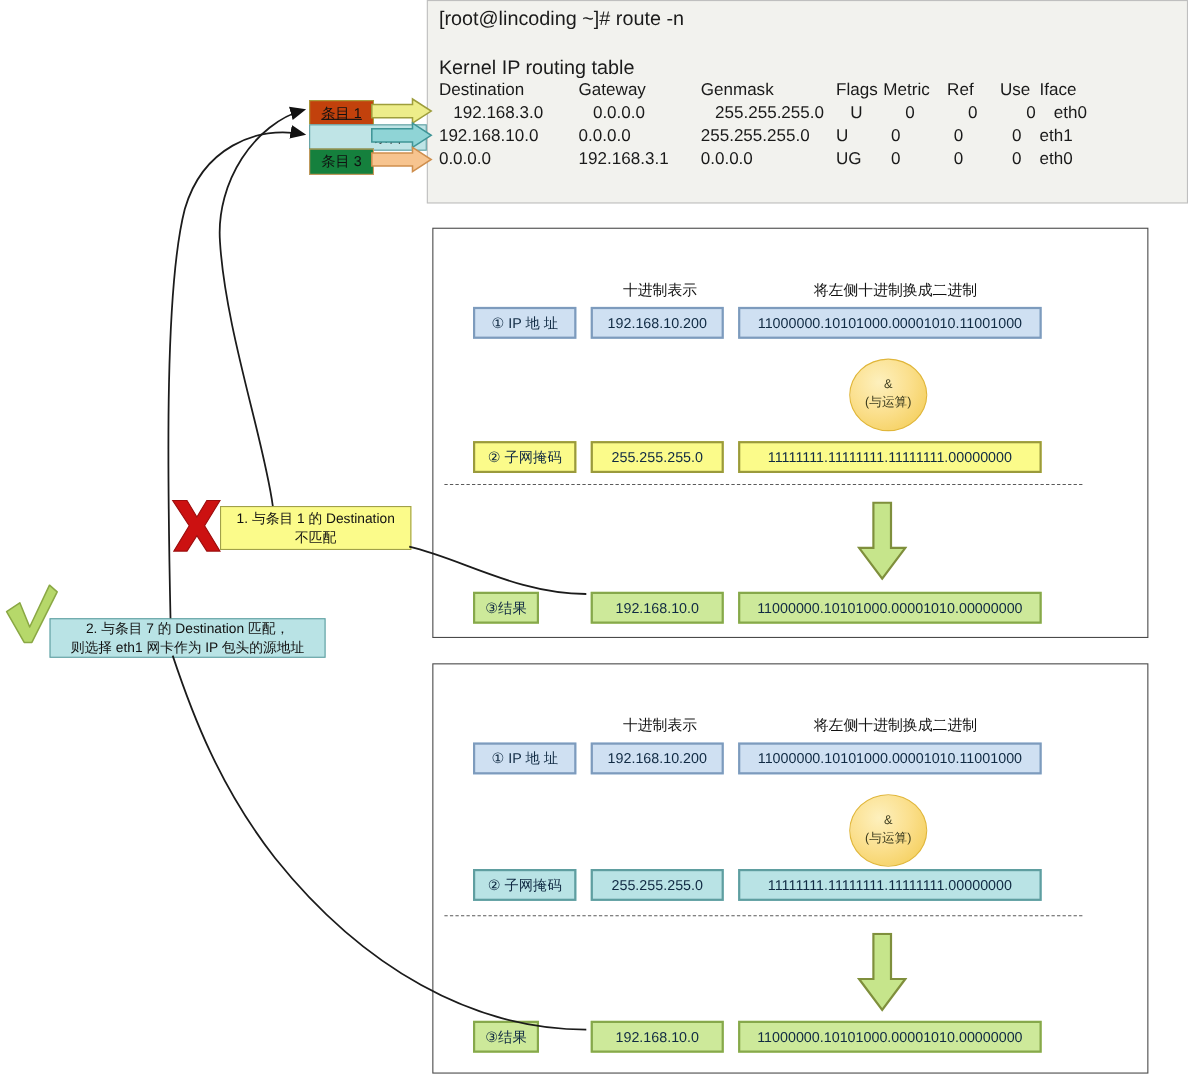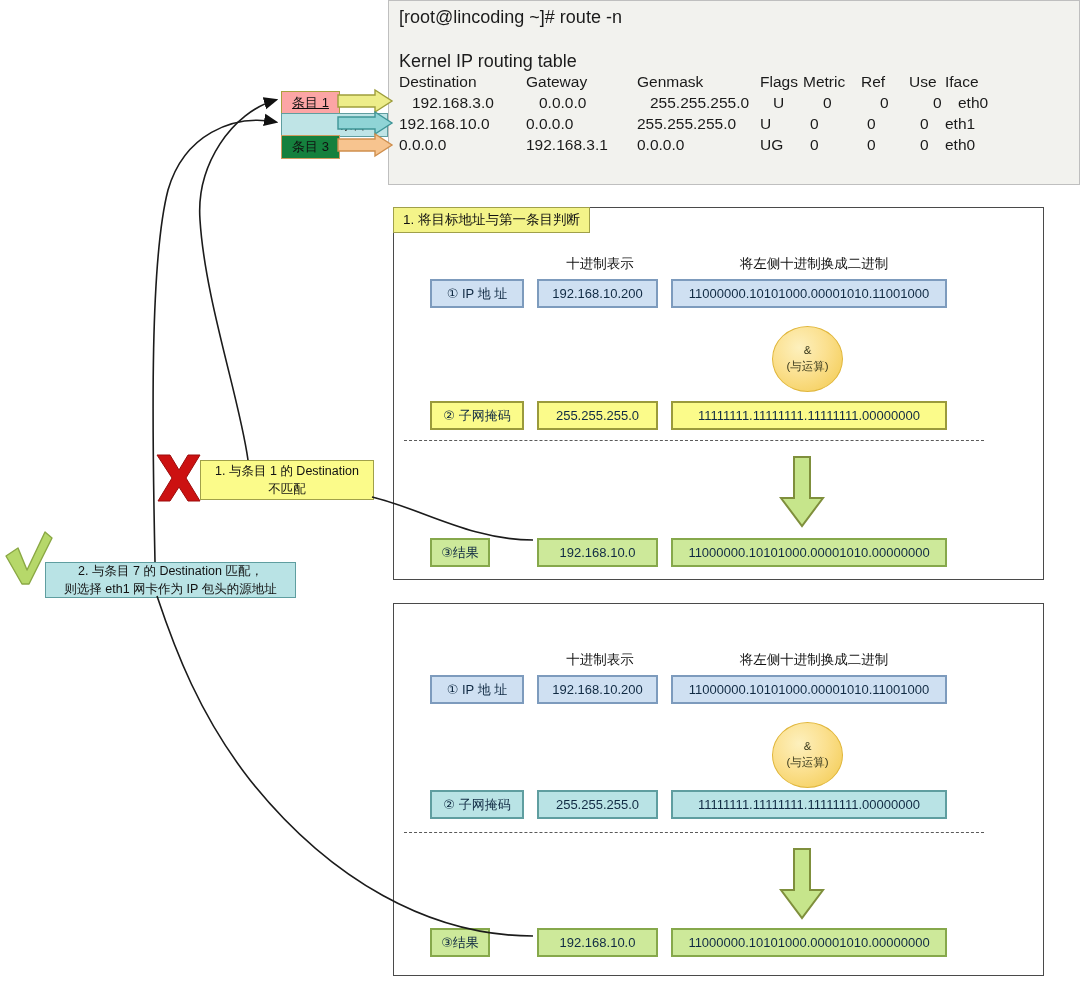--- a/index.html
+++ b/index.html
@@ -23,21 +23,21 @@
   .tcell{position:absolute;white-space:pre;font-size:15.5px;}
 
   
   #entries{left:281px;top:91px;width:57px;height:66px;}
   .entry{
     position:absolute;left:0;width:57px;height:22px;
     border:1px solid #9a8d55;font-size:13px;
     display:flex;align-items:center;justify-content:center;
     color:#111;
   }
-  .entry.e1{top:0px;background:#fca5a5;border-color:#a8a13e;text-decoration:underline;}
+  .entry.e1{top:0px;background:#c2410c;border-color:#a8a13e;text-decoration:underline;}
   .entry.e2{top:22px;background:#bfe4e6;border-color:#5f9ea0;padding-left:48px;}
   .entry.e3{top:44px;background:#15803d;border-color:#cf9a5e;}
 
   
   .panel{background:#ffffff;border:1px solid #4a4a4a;}
   #panel1{left:393px;top:207px;width:651px;height:373px;}
   #panel2{left:393px;top:603px;width:651px;height:373px;}
   .panel-title{
     position:absolute;left:-1px;top:-1px;height:24px;
     display:flex;align-items:center;padding:0 9px;
@@ -142,21 +142,20 @@
   </div>
 </div>
 
 <div class="abs" id="entries">
   <div class="entry e1">条目 1</div>
   <div class="entry e2">条目 2</div>
   <div class="entry e3">条目 3</div>
 </div>
 
 <div class="abs panel" id="panel1">
-  <div class="panel-title">1. 将目标地址与第一条目判断</div>
 
   <div class="colhead" style="left:146px;top:47px;width:120px;">十进制表示</div>
   <div class="colhead" style="left:280px;top:47px;width:280px;">将左侧十进制换成二进制</div>
 
   <div class="cell blue" style="left:36px;top:71px;width:90px;">① IP 地 址</div>
   <div class="cell blue" style="left:143px;top:71px;width:117px;">192.168.10.200</div>
   <div class="cell blue" style="left:277px;top:71px;width:272px;">11000000.10101000.00001010.11001000</div>
 
   <div class="ellipse" style="left:378px;top:118px;">
     <span>&amp;</span>

